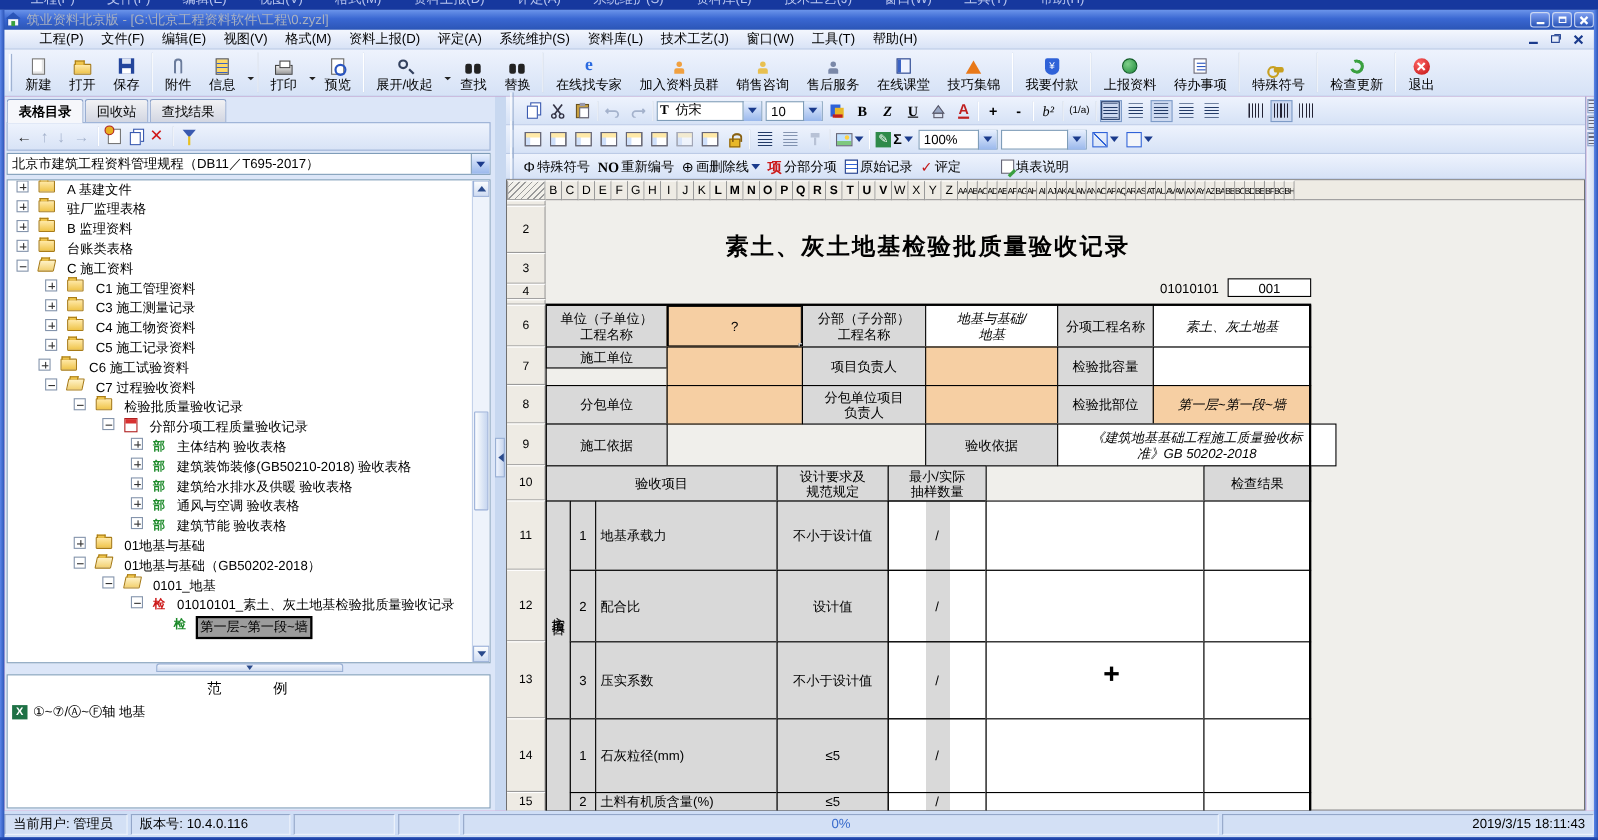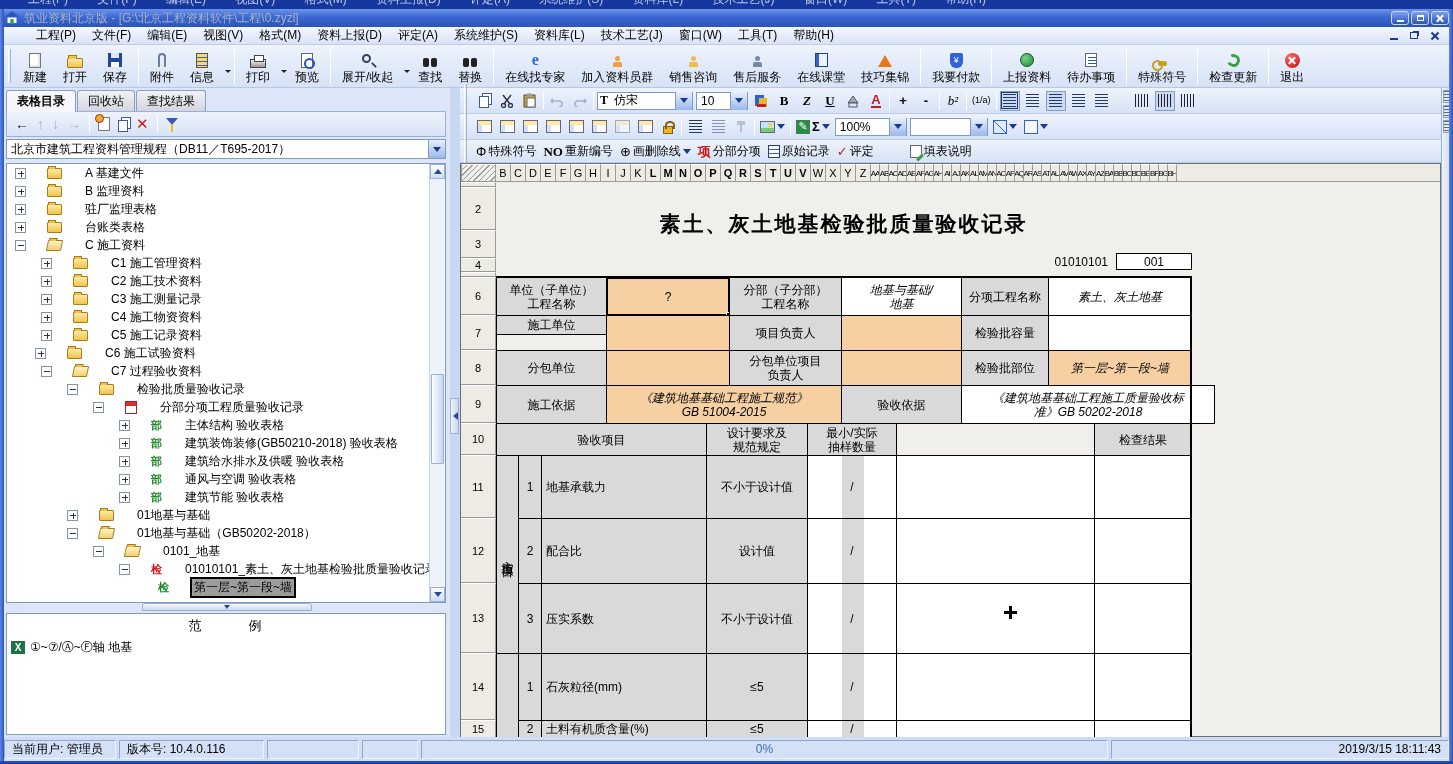--- a/index.html
+++ b/index.html
@@ -89,21 +89,21 @@
 .ic-copy2{width:10px;height:12px;background:#fff;border:1px solid #3a5ab0;box-shadow:3px -3px 0 -1px #fff,3px -3px 0 #3a5ab0;margin-top:3px}
 .ic-delx{color:#d01818;font-weight:bold;font-size:15px;line-height:14px}
 .ic-filter{width:0;height:0;border:6px solid transparent;border-top:7px solid #3a5ab0;position:relative}
 .ic-filter::after{content:"";position:absolute;left:-1px;top:-1px;width:2px;height:8px;background:#e8c020}
 .combo-row{position:absolute;left:2px;top:51px;width:440px;height:22px}
 .combo{display:flex;height:20px;border:1px solid #7f9db9;background:#fff;align-items:center}
 .combo .txt{flex:1;padding:0 4px;font-size:12px;white-space:nowrap;overflow:hidden}
 .arrowbtn{width:17px;height:18px;background:linear-gradient(#e8f0fe,#9ab8ec);border-left:1px solid #7f9db9;display:flex;align-items:center;justify-content:center}
 .tri{width:0;height:0;border:4px solid transparent;border-top:5px solid #1a3a8c;margin-top:4px}
 .tree{position:absolute;left:2px;top:75px;width:440px;height:440px;background:#fff;border:1px solid #7f9db9;overflow:hidden}
-.trow{height:18px;display:flex;align-items:center;gap:21px;white-space:nowrap;font-size:12px}
+.trow{height:18px;display:flex;align-items:flex-start;gap:9px;white-space:nowrap;font-size:12px}
 .exp{width:11px;height:11px;border:1px solid #8494ac;background:#fff;flex:none;position:relative}
 .exp::before{content:"";position:absolute;left:2px;top:4.5px;width:6px;height:1px;background:#333}
 .exp.plus::after{content:"";position:absolute;left:4.5px;top:2px;width:1px;height:6px;background:#333}
 .fold{width:15px;height:11px;background:linear-gradient(#ffe9a8,#efc44a);border:1px solid #a87c18;border-radius:1px;flex:none;position:relative}
 .fold::before{content:"";position:absolute;left:0;top:-3px;width:6px;height:2px;background:#efc44a;border:1px solid #a87c18;border-bottom:none}
 .fold.open{transform:skewX(-12deg);background:linear-gradient(#fff3c8,#f2d070)}
 .formred{width:12px;height:13px;background:#fff;border:1px solid #b02020;flex:none;position:relative}
 .formred::before{content:"";position:absolute;left:0;top:0;right:0;height:4px;background:#d83030}
 .badge{font-size:11px;font-weight:bold;flex:none}
 .bg-green{color:#1d8a2a}.bg-red{color:#cc1818}
@@ -429,46 +429,41 @@
       </div>
       <div class="tree">
         <div class="trow" style="padding-left:8px">
             <span class="exp plus"></span>
             <span class="fold"></span>
             <span class="tlabel">A 基建文件</span>
           </div>
         <div class="trow" style="padding-left:8px">
             <span class="exp plus"></span>
             <span class="fold"></span>
+            <span class="tlabel">驻厂监理表格</span>
+          </div>
+        <div class="trow" style="padding-left:8px">
+            <span class="exp plus"></span>
+            <span class="fold"></span>
             <span class="tlabel">B 监理资料</span>
-          </div>
-        <div class="trow" style="padding-left:8px">
-            <span class="exp plus"></span>
-            <span class="fold"></span>
-            <span class="tlabel">驻厂监理表格</span>
           </div>
         <div class="trow" style="padding-left:8px">
             <span class="exp plus"></span>
             <span class="fold"></span>
             <span class="tlabel">台账类表格</span>
           </div>
         <div class="trow" style="padding-left:8px">
             <span class="exp"></span>
             <span class="fold open"></span>
             <span class="tlabel">C 施工资料</span>
           </div>
         <div class="trow" style="padding-left:34px">
             <span class="exp plus"></span>
             <span class="fold"></span>
             <span class="tlabel">C1 施工管理资料</span>
-          </div>
-        <div class="trow" style="padding-left:34px">
-            <span class="exp plus"></span>
-            <span class="fold"></span>
-            <span class="tlabel">C2 施工技术资料</span>
           </div>
         <div class="trow" style="padding-left:34px">
             <span class="exp plus"></span>
             <span class="fold"></span>
             <span class="tlabel">C3 施工测量记录</span>
           </div>
         <div class="trow" style="padding-left:34px">
             <span class="exp plus"></span>
             <span class="fold"></span>
             <span class="tlabel">C4 施工物资资料</span>
@@ -911,22 +906,20 @@
 
           <div class="cell g" style="left:0;top:168px;width:111px;height:36px">分包单位</div>
           <div class="cell o" style="left:110px;top:168px;width:124px;height:36px"></div>
           <div class="cell g" style="left:233px;top:168px;width:113px;height:36px">分包单位项目
 负责人</div>
           <div class="cell o" style="left:345px;top:168px;width:121px;height:36px"></div>
           <div class="cell g" style="left:465px;top:168px;width:88px;height:36px">检验批部位</div>
           <div class="cell o it" style="left:552px;top:168px;width:144px;height:36px">第一层~第一段~墙</div>
 
           <div class="cell g" style="left:0;top:203px;width:111px;height:39px">施工依据</div>
-          <div class="cell o it" style="left:110px;top:203px;width:236px;height:39px">《建筑地基基础工程施工规范》
-GB 51004-2015</div>
           <div class="cell g" style="left:345px;top:203px;width:121px;height:39px">验收依据</div>
           <div class="cell w it" style="left:465px;top:203px;width:254px;height:39px">《建筑地基基础工程施工质量验收标
 准》GB 50202-2018</div>
 
           <div class="cell g" style="left:0;top:241px;width:211px;height:33px">验收项目</div>
           <div class="cell g" style="left:210px;top:241px;width:102px;height:33px">设计要求及
 规范规定</div>
           <div class="cell g" style="left:311px;top:241px;width:90px;height:33px">最小/实际
 抽样数量</div>
           <div class="cell g" style="left:598px;top:241px;width:98px;height:33px">检查结果</div>

